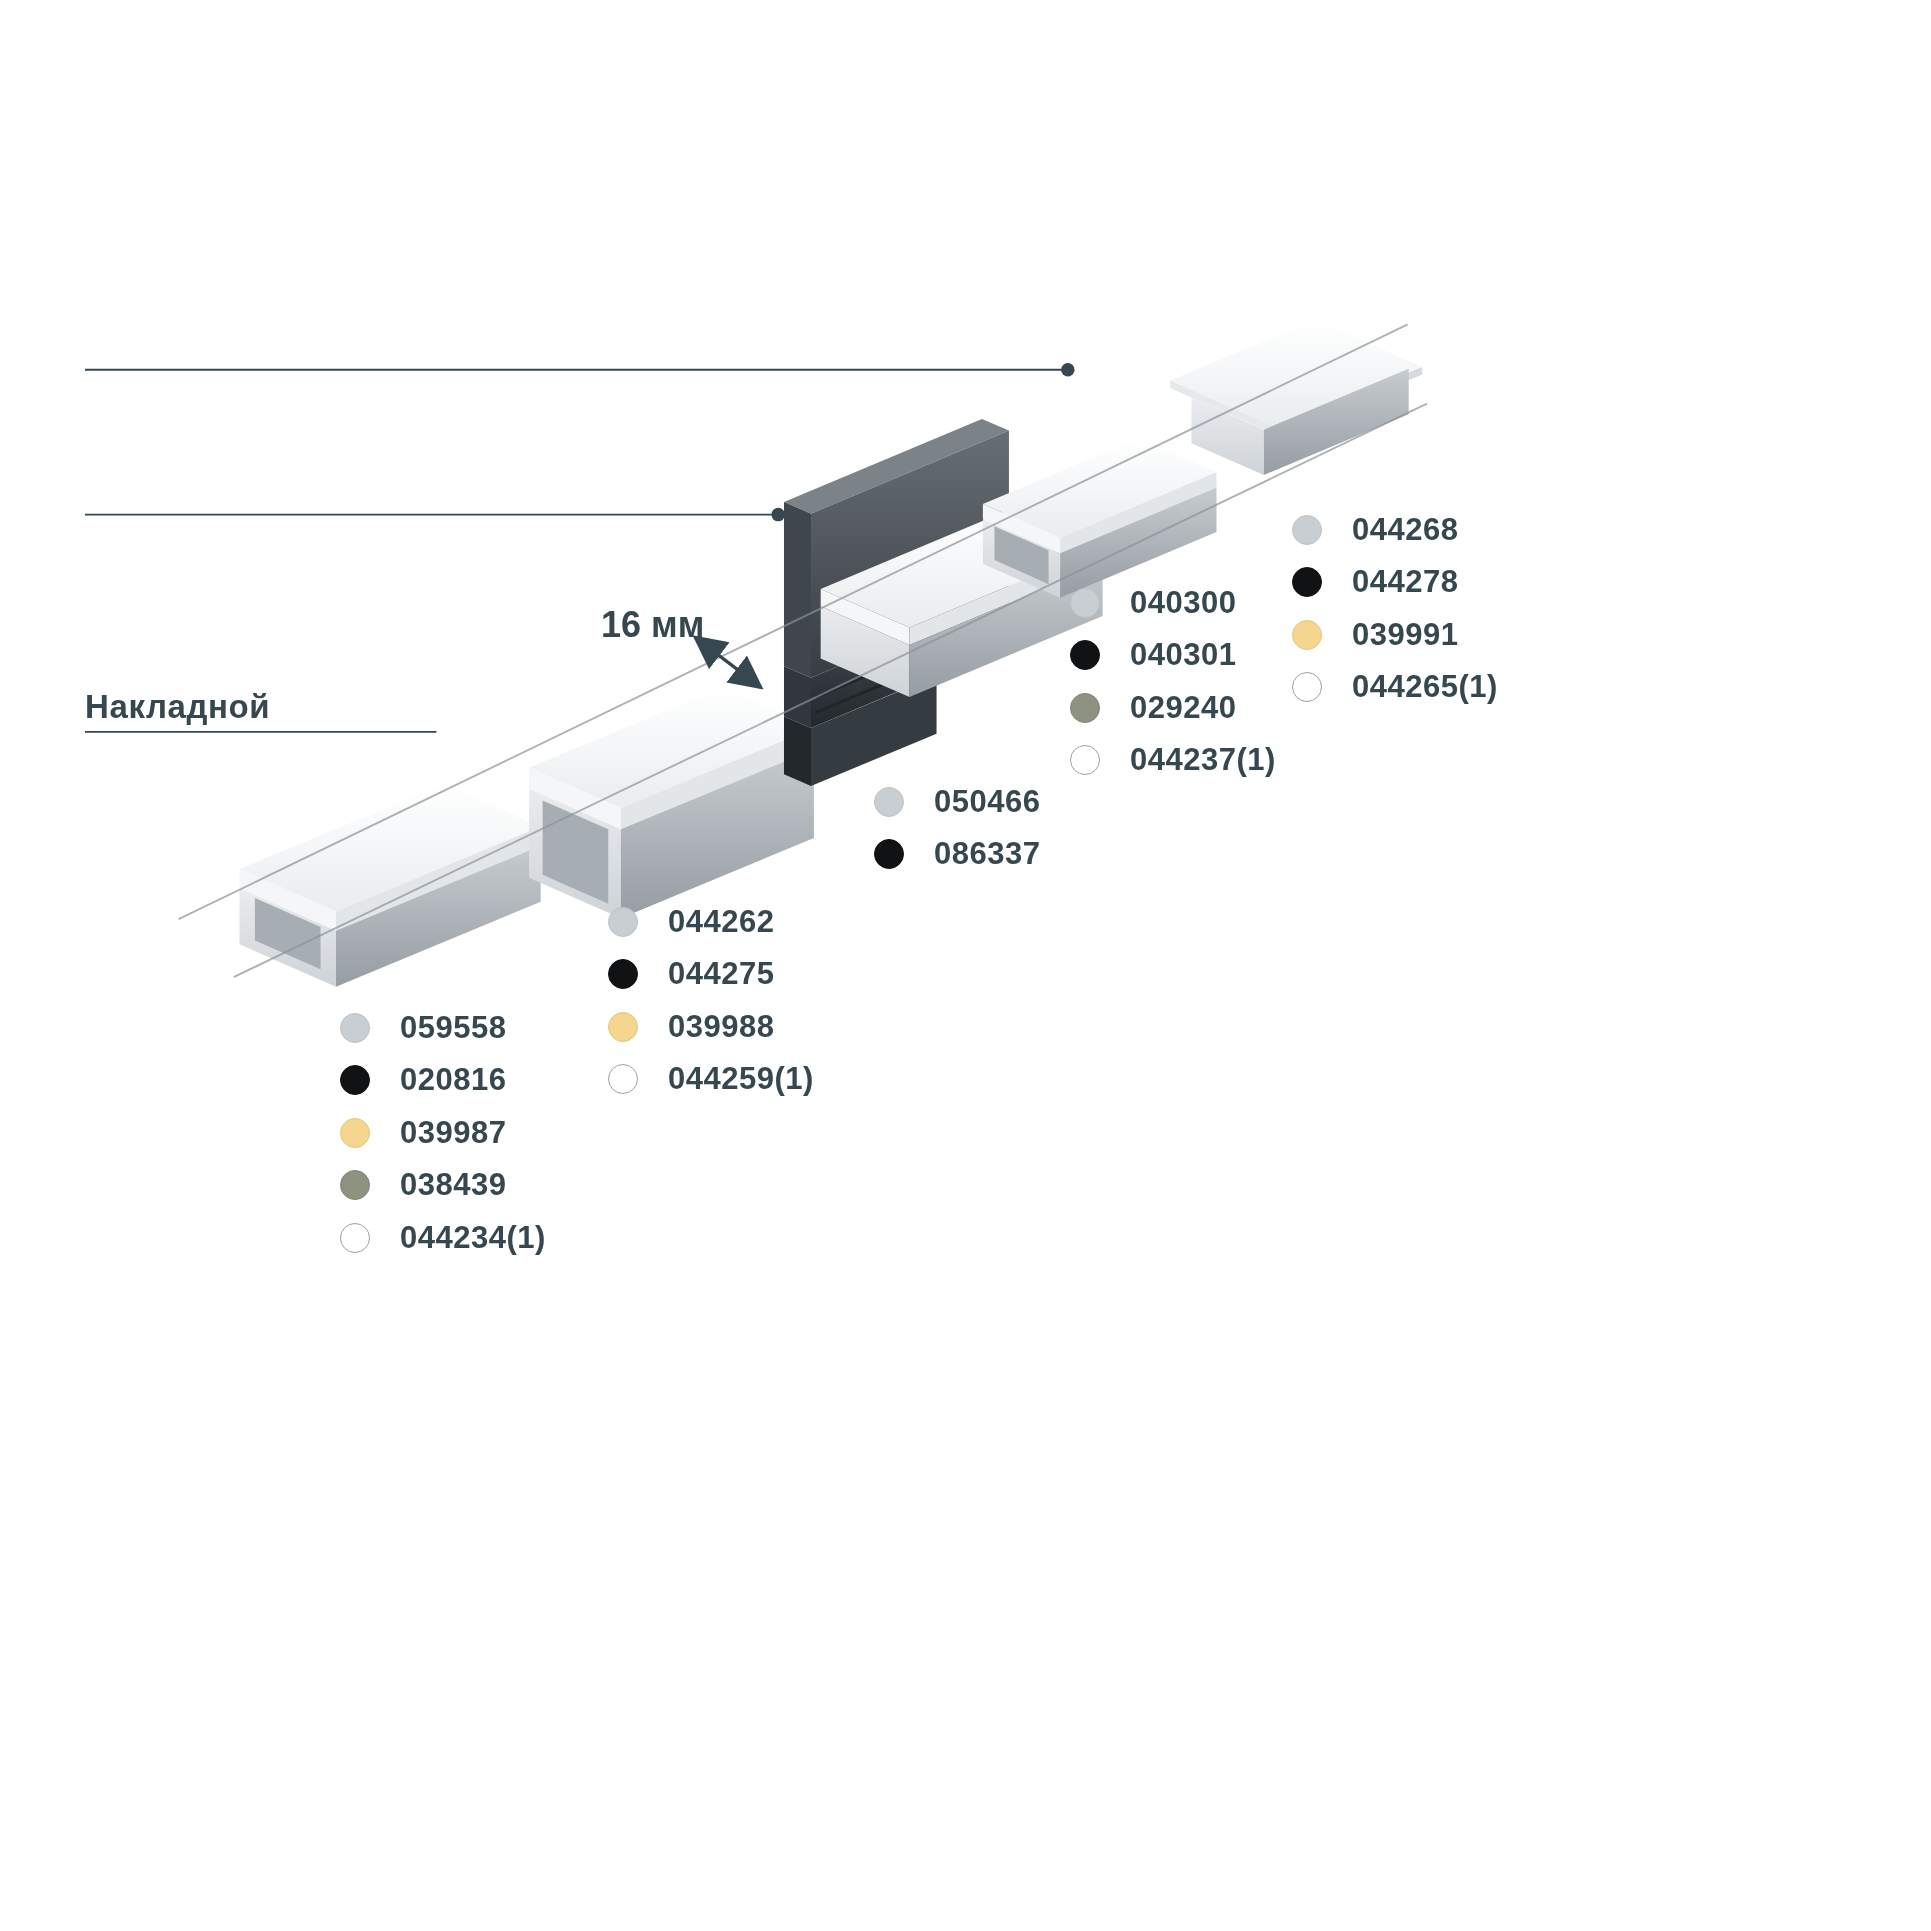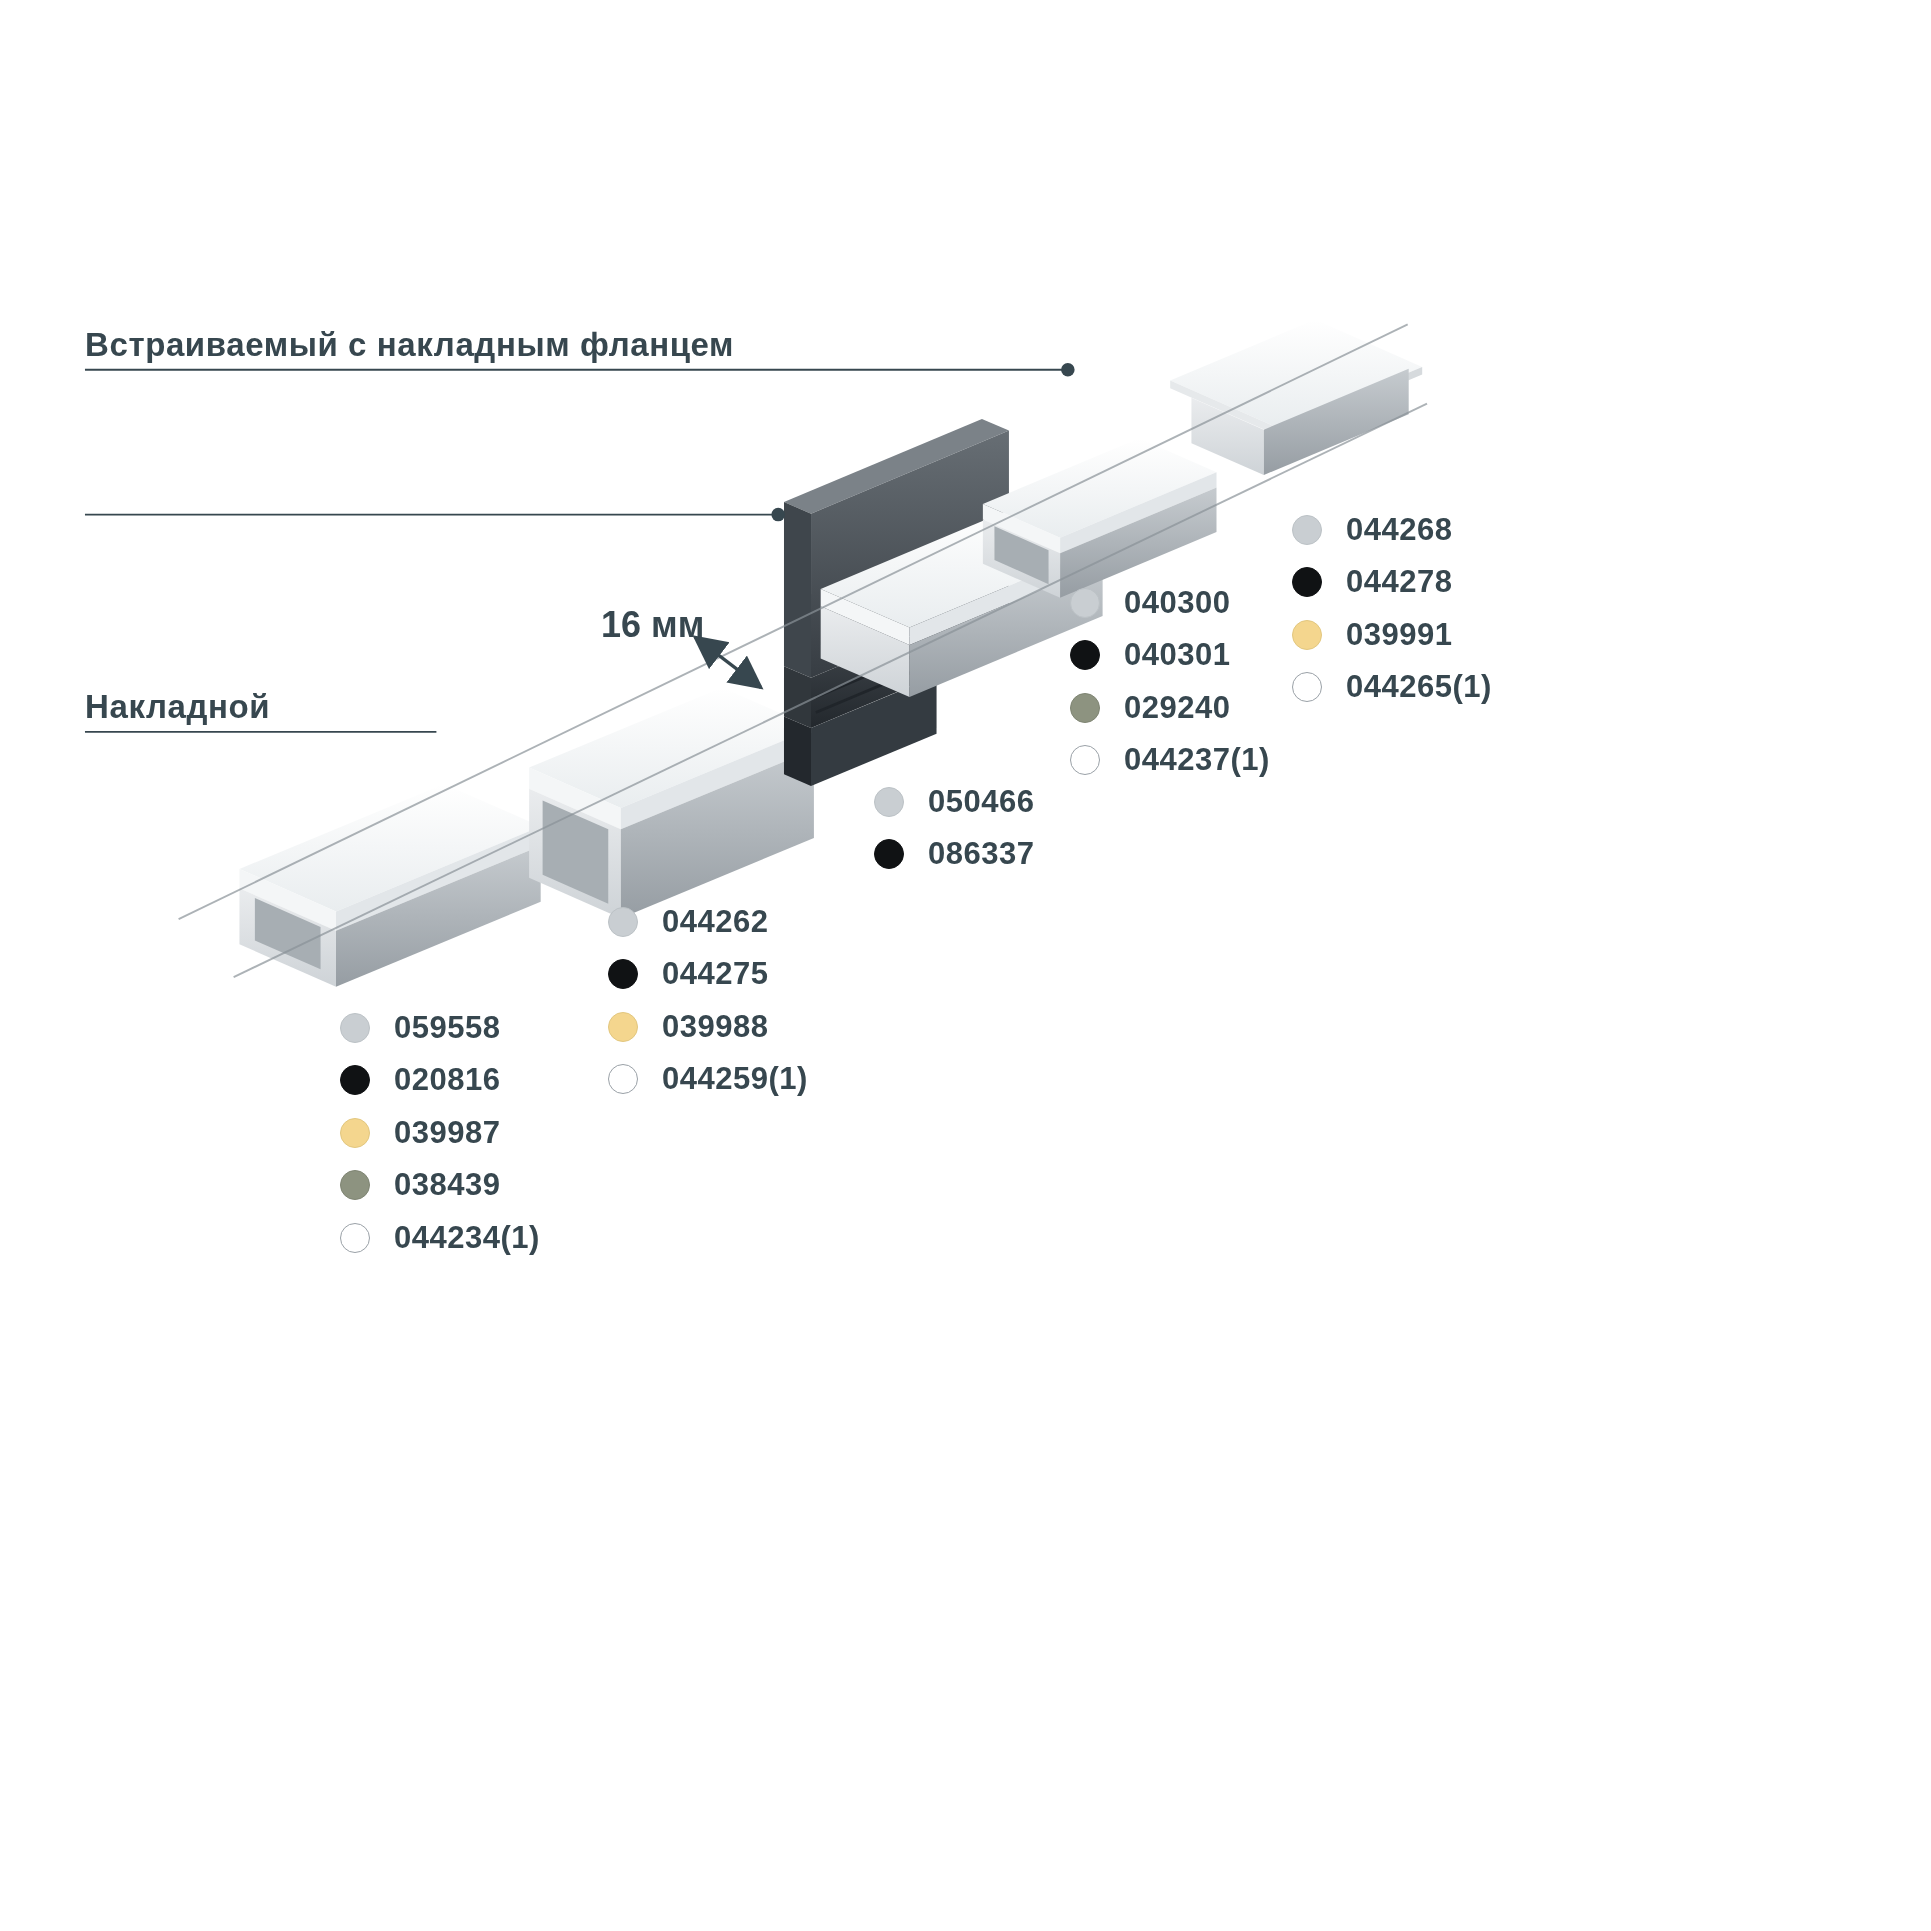--- a/index.html
+++ b/index.html
@@ -23,21 +23,21 @@
     position:absolute;
     font-size:36px; font-weight:700;
     color:var(--text,#37474f);
     white-space:nowrap;
     margin-top:29px;
   }
   .code-group {
     position:absolute;
     display:flex; flex-direction:column; gap:16.4px;
   }
-  .code-row { display:flex; align-items:center; gap:24px; }
+  .code-row { display:flex; align-items:center; gap:30px; }
   .dot {
     width:30px; height:30px; border-radius:50%;
     flex:0 0 auto;
   }
   .code {
     font-size:31px; font-weight:700;
     color:var(--text,#37474f);
     letter-spacing:0.5px;
     white-space:nowrap;
   }
@@ -137,21 +137,20 @@
       <line x1="88" y1="533" x2="806" y2="533" stroke="#37474f" stroke-width="2"></line>
       <circle cx="806" cy="533" r="7" fill="#37474f"></circle>
     </g>
     <g>
       <line x1="88" y1="758" x2="452" y2="758" stroke="#37474f" stroke-width="2"></line>
     </g>
 
     <line x1="720" y1="660" x2="788" y2="712" stroke="#37474f" stroke-width="3.5" marker-start="url(#arrow)" marker-end="url(#arrow)"></line>
   </svg>
 
-  <div class="diagram-label" style="left:85px; top:326px;">Встраиваемый с накладным фланцем</div>
   <div class="diagram-label" style="left:85px; top:688px;">Накладной</div>
   <div class="dim-label" style="left:601px; top:575px;">16 мм</div>
 
   <div class="code-group" style="left:340px;  top:1010px;">
       <div class="code-row">
         <span class="dot" style="background: rgb(201, 206, 210); border: 1.9px solid rgb(188, 194, 198);"></span>
         <span class="code">059558</span>
       </div>
       <div class="code-row">
         <span class="dot" style="background: rgb(16, 18, 20); border: 1.9px solid rgb(16, 18, 20);"></span>

